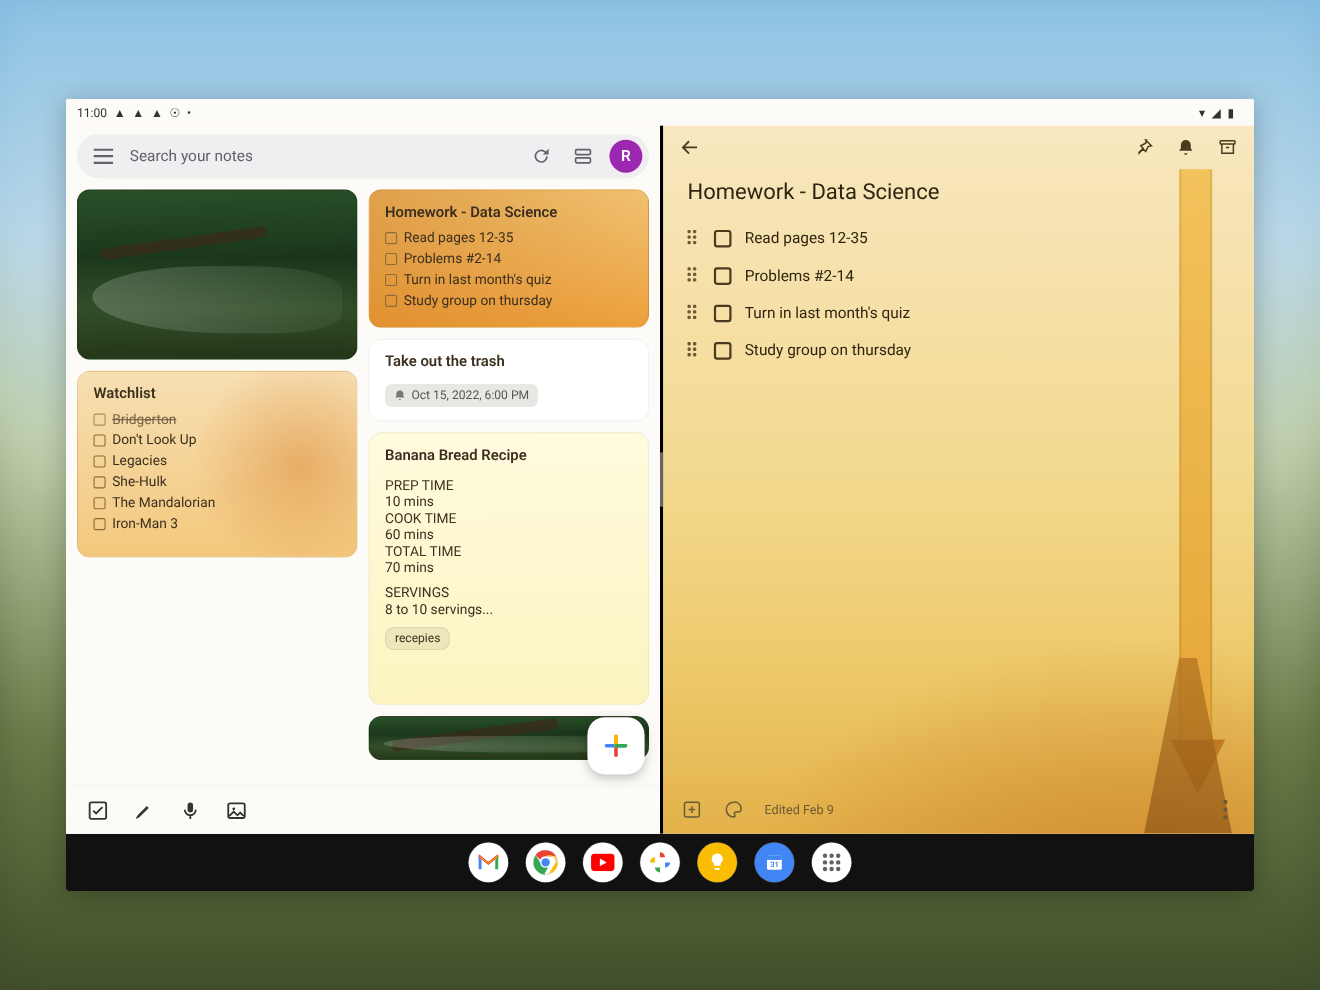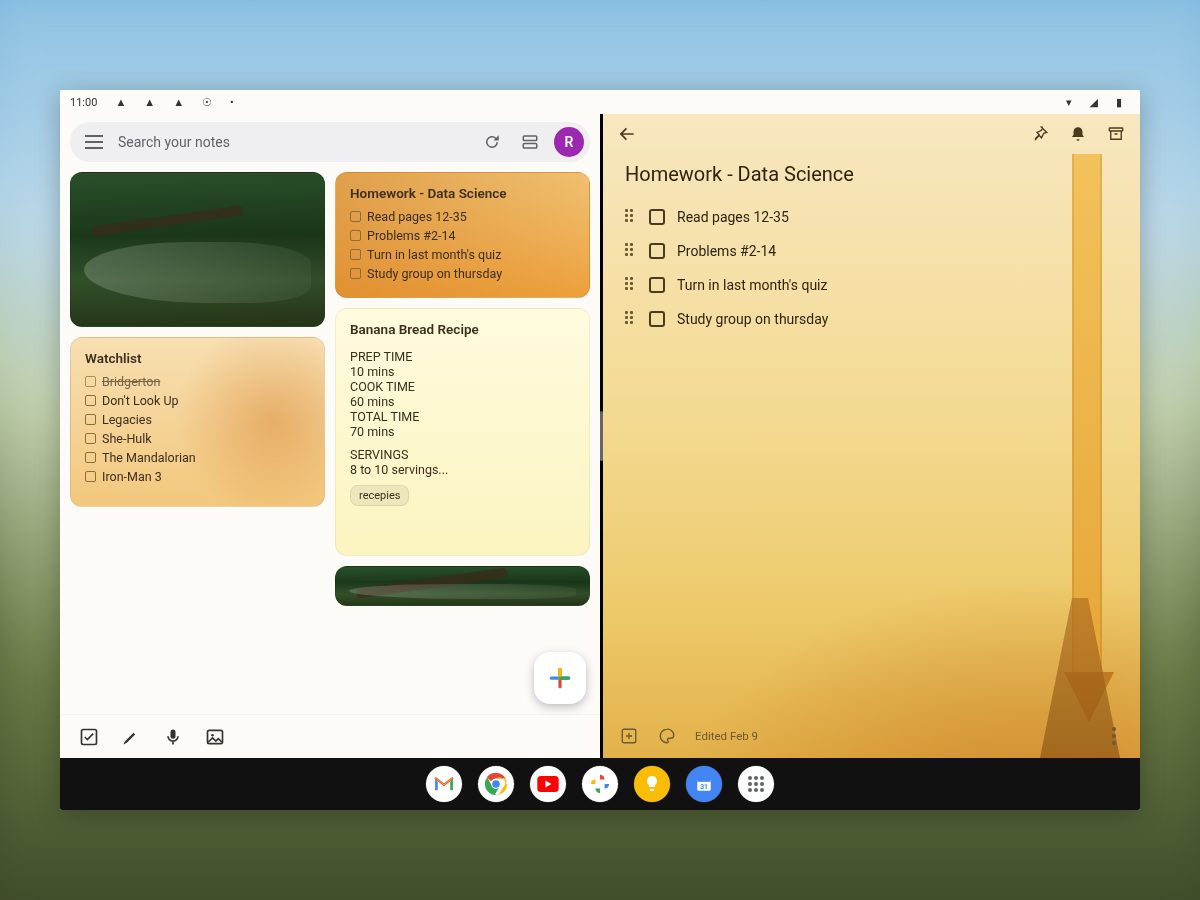--- a/index.html
+++ b/index.html
@@ -12,21 +12,21 @@
   .blur-bg { position: absolute; inset: 0; background: linear-gradient(180deg, #8fc3e4 0%, #bad7e7 25%, #c0cfac 45%, #6a7a46 75%, #404f2a 100%); filter: blur(18px); }
   .tablet {
     position: relative; width: 1080px; height: 720px; background: #fdfbf8;
     border-radius: 2px; overflow: hidden; display: flex; flex-direction: column;
     box-shadow: 0 4px 24px rgba(0,0,0,0.25);
   }
   .statusbar {
     height: 24px; background: #fdfbf8; display: flex; align-items: center; justify-content: space-between;
     padding: 0 10px; font-size: 11px; color: #333;
   }
-  .statusbar .left, .statusbar .right { display: flex; gap: 18px; align-items: center; }
+  .statusbar .left, .statusbar .right { display: flex; gap: 6px; align-items: center; }
   .statusbar .right { margin-left: auto; }
   .split { flex: 1; display: flex; overflow: hidden; }
   .left-pane { flex: 0 0 540px; display: flex; flex-direction: column; background: #fdfbf8; position: relative; }
   .divider { width: 3px; background: #000; position: relative; }
   .divider::after { content:""; position:absolute; left:0; top:50%; transform:translateY(-50%); width:3px; height:50px; background:#666; border-radius:2px; }
   .right-pane { flex: 1; position: relative; overflow: hidden;
     background:
       radial-gradient(ellipse 600px 400px at 80% 110%, #cf8a2d 0%, rgba(207,138,45,0) 60%),
       linear-gradient(180deg, #f8e7c0 0%, #f3d98f 50%, #ecc766 80%, #e3b14a 100%);
   }
@@ -203,20 +203,29 @@
               <div class="chk">
                   <span class="box"></span>
                   <span>Turn in last month's quiz</span>
                 </div>
               <div class="chk">
                   <span class="box"></span>
                   <span>Study group on thursday</span>
                 </div>
             </div>
 
+            <div class="note-card bg-white">
+              <h4>Take out the trash</h4>
+              <span class="chip">
+                <svg width="11" height="11" viewBox="0 0 24 24">
+                    <path d="M12 2a7 7 0 00-7 7v4l-2 3h18l-2-3V9a7 7 0 00-7-7zM10 19a2 2 0 004 0" fill="#777"></path>
+                  </svg>
+                <span>Oct 15, 2022, 6:00 PM</span>
+              </span>
+            </div>
 
             <div class="note-card bg-recipe" style="min-height:248px;">
               <h4>Banana Bread Recipe</h4>
               <div style="height:6px;"></div>
               <div>PREP TIME</div>
               <div>10 mins</div>
               <div>COOK TIME</div>
               <div>60 mins</div>
               <div>TOTAL TIME</div>
               <div>70 mins</div>

